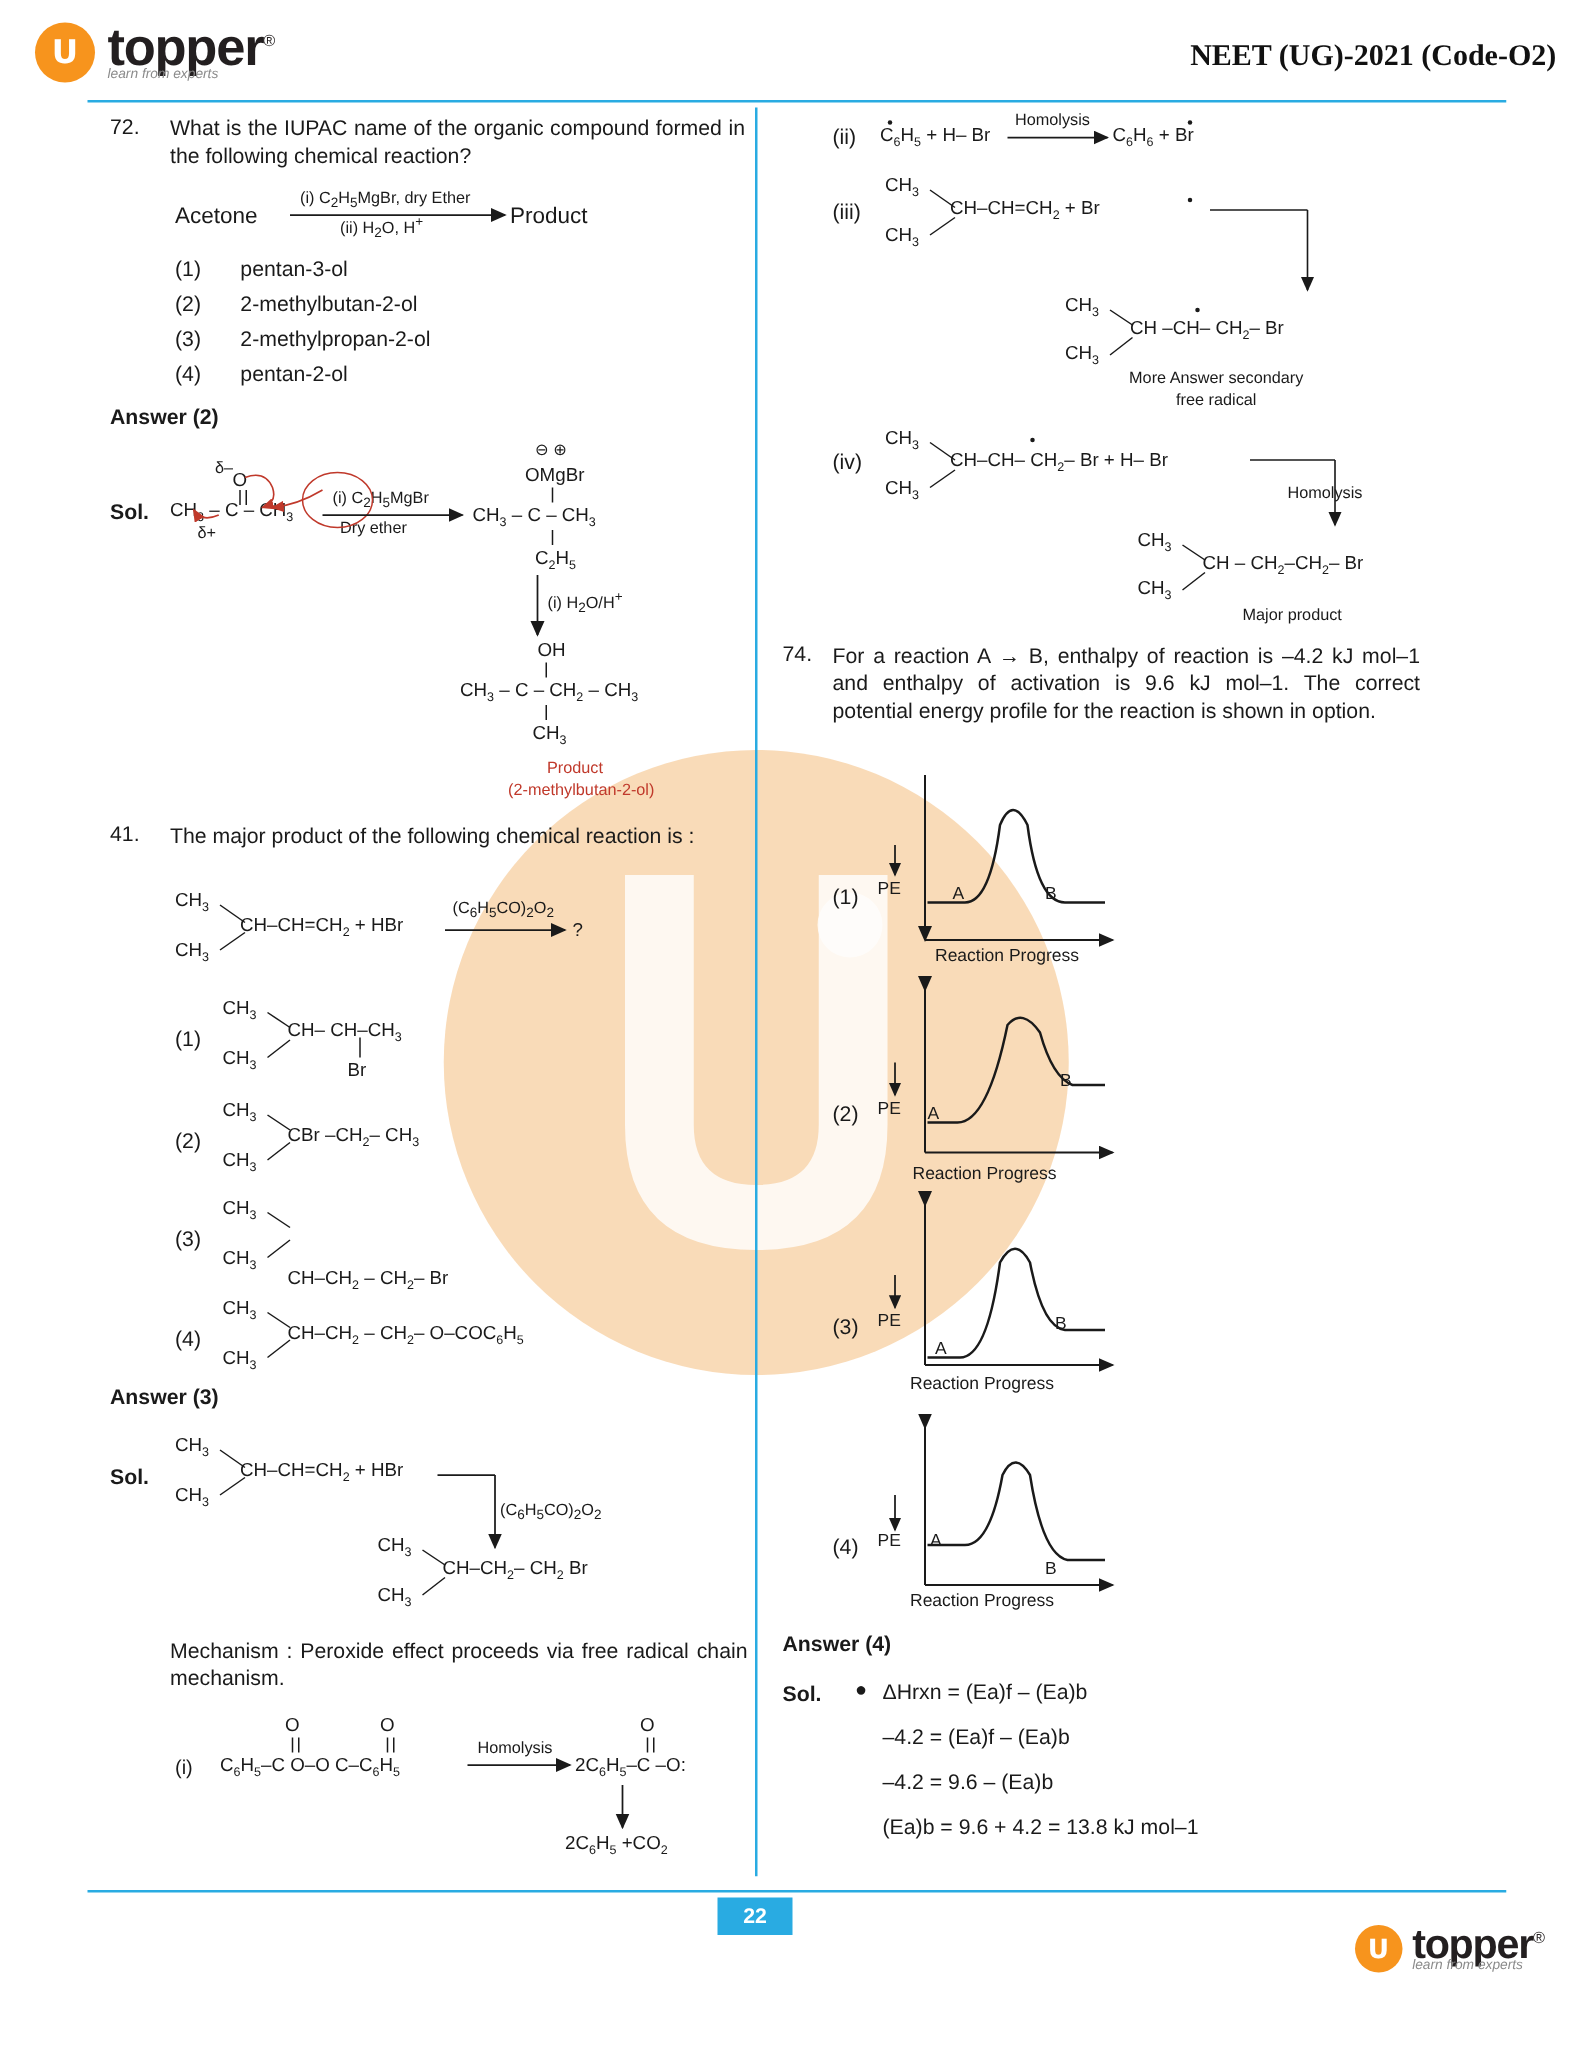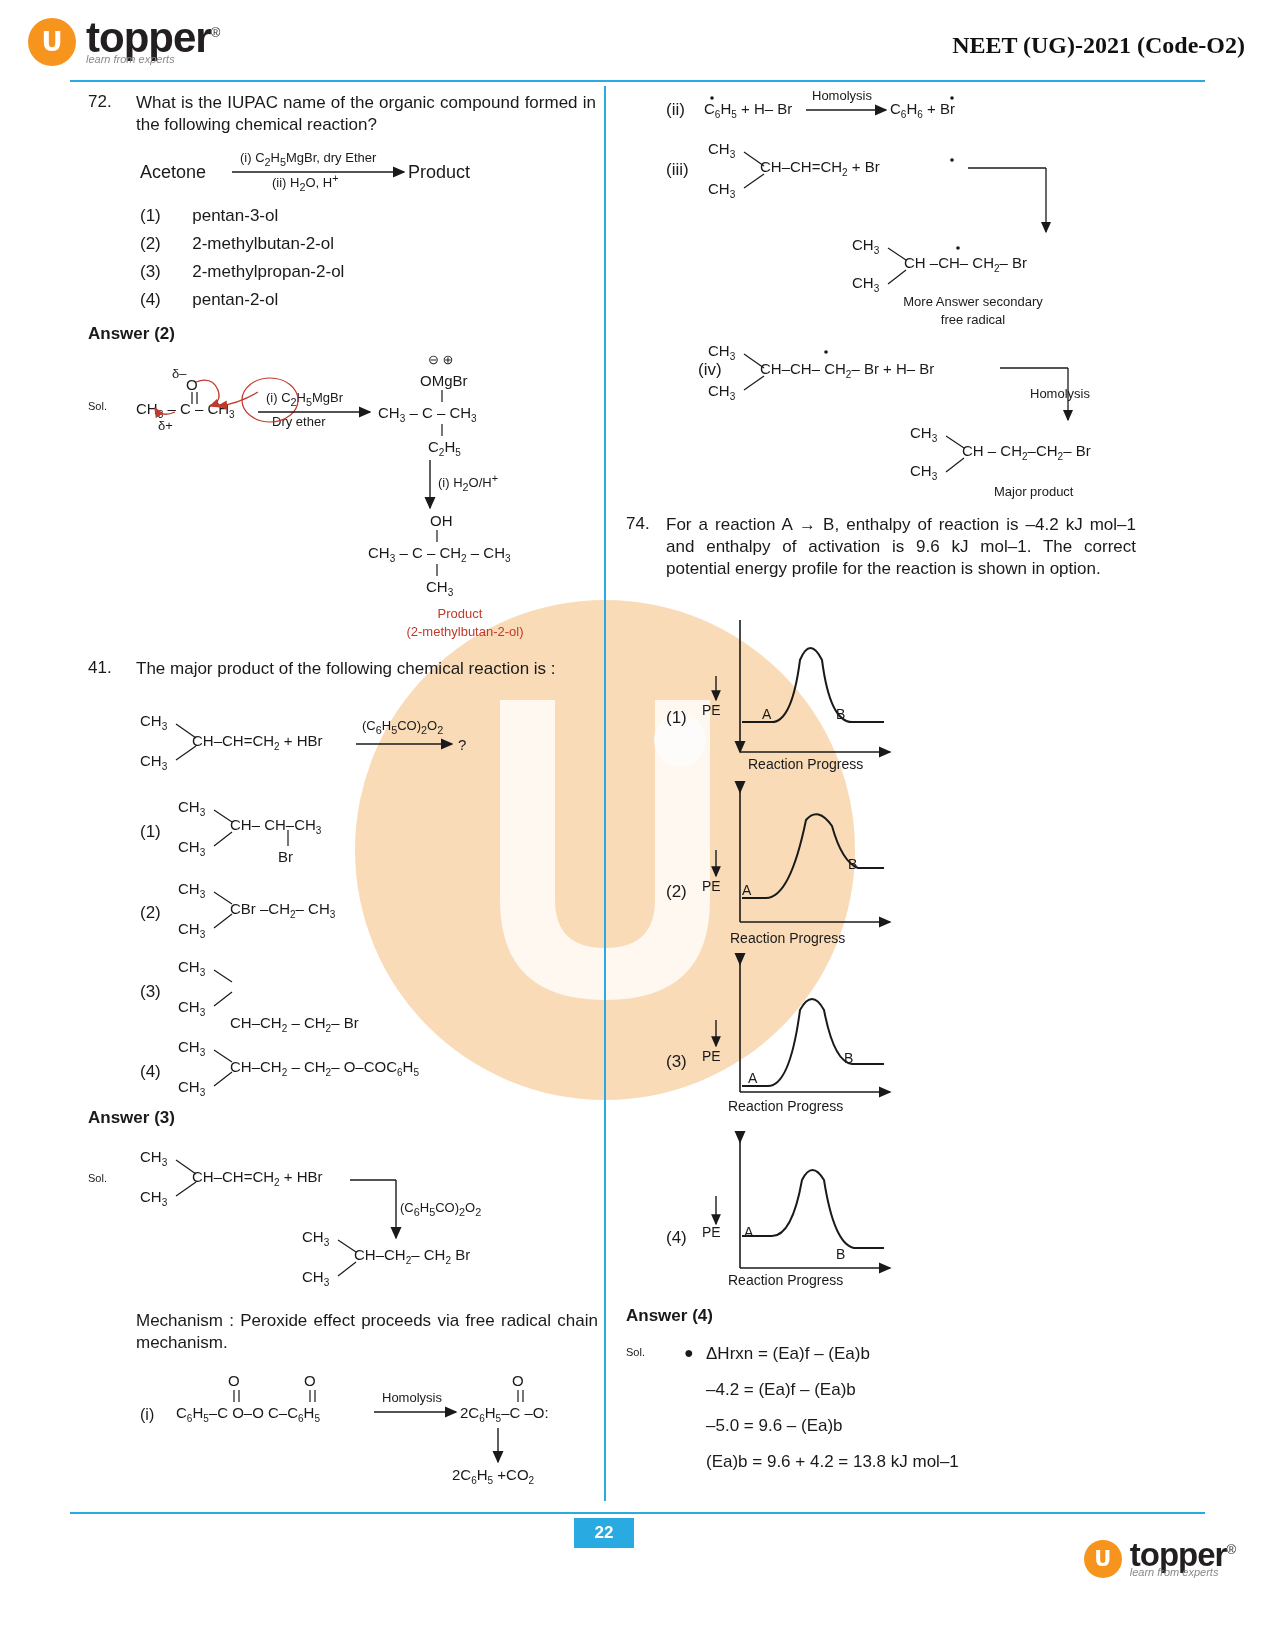--- a/index.html
+++ b/index.html
@@ -56,21 +56,21 @@
     background:#29abe2;color:#fff;font-weight:bold;font-size:17px;
     display:flex;align-items:center;justify-content:center;
   }
   .logo-bottom{position:absolute;right:40px;top:1540px;display:flex;align-items:center;gap:8px;}
   .logo-bottom .logo-mark{width:38px;height:38px;font-size:21px;}
   .logo-bottom .logo-text{font-size:33px;}
   .qnum{position:absolute;font-size:17px;}
   .qtext{position:absolute;font-size:17px;line-height:1.3;text-align:justify;}
   .opt{position:absolute;font-size:17px;}
   .ans{position:absolute;font-size:17px;font-weight:bold;}
-  .sol{position:absolute;font-size:11px;font-weight:normal;}
+  .sol{position:absolute;font-size:17px;font-weight:bold;}
   .small{font-size:13px;}
   .chem{font-size:15px;font-family:"Liberation Sans",sans-serif;}
   .chem sub{font-size:10px;}
   .redlab{color:#c0392b;font-size:13px;text-align:center;}
   .center{text-align:center;}
 
   
   svg.overlay{position:absolute;left:0;top:0;width:1275px;height:1650px;pointer-events:none;z-index:3;}
 
   .graphlabel{font-size:14px;}
@@ -217,21 +217,21 @@
   <div class="chem" style="position:absolute;left:708px;top:140px;">CH<sub>3</sub></div>
   <div class="chem" style="position:absolute;left:708px;top:180px;">CH<sub>3</sub></div>
   <div class="chem" style="position:absolute;left:760px;top:158px;">CH–CH=CH<sub>2</sub> + Br</div>
 
   <div class="chem" style="position:absolute;left:852px;top:236px;">CH<sub>3</sub></div>
   <div class="chem" style="position:absolute;left:852px;top:274px;">CH<sub>3</sub></div>
   <div class="chem" style="position:absolute;left:904px;top:254px;">CH –CH– CH<sub>2</sub>– Br</div>
   <div class="small center" style="position:absolute;left:878px;top:294px;width:190px;">More Answer secondary</div>
   <div class="small center" style="position:absolute;left:878px;top:312px;width:190px;">free radical</div>
 
-  <div class="opt" style="left:666px;top:360px;margin-left:32px;">(iv)</div>
+  <div class="opt" style="left:666px;top:360px;">(iv)</div>
   <div class="chem" style="position:absolute;left:708px;top:342px;">CH<sub>3</sub></div>
   <div class="chem" style="position:absolute;left:708px;top:382px;">CH<sub>3</sub></div>
   <div class="chem" style="position:absolute;left:760px;top:360px;">CH–CH– CH<sub>2</sub>– Br + H– Br</div>
   <div class="small" style="position:absolute;left:1030px;top:386px;">Homolysis</div>
 
   <div class="chem" style="position:absolute;left:910px;top:424px;">CH<sub>3</sub></div>
   <div class="chem" style="position:absolute;left:910px;top:462px;">CH<sub>3</sub></div>
   <div class="chem" style="position:absolute;left:962px;top:442px;">CH – CH<sub>2</sub>–CH<sub>2</sub>– Br</div>
   <div class="small" style="position:absolute;left:994px;top:484px;">Major product</div>
 
@@ -260,21 +260,21 @@
   <div class="graphlabel" style="position:absolute;left:702px;top:1224px;">PE</div>
   <div class="graphlabel" style="position:absolute;left:744px;top:1224px;">A</div>
   <div class="graphlabel" style="position:absolute;left:836px;top:1246px;">B</div>
   <div class="graphlabel" style="position:absolute;left:728px;top:1272px;">Reaction Progress</div>
 
   <div class="ans" style="left:626px;top:1306px;">Answer (4)</div>
   <div class="sol" style="left:626px;top:1346px;">Sol.</div>
   <div style="position:absolute;left:684px;top:1344px;font-size:16px;">●</div>
   <div style="position:absolute;left:706px;top:1344px;font-size:17px;">ΔHrxn = (Ea)f – (Ea)b</div>
   <div style="position:absolute;left:706px;top:1380px;font-size:17px;">–4.2 = (Ea)f – (Ea)b</div>
-  <div style="position:absolute;left:706px;top:1416px;font-size:17px;">–5.0 = 9.6 – (Ea)b</div>
+  <div style="position:absolute;left:706px;top:1416px;font-size:17px;">–4.2 = 9.6 – (Ea)b</div>
   <div style="position:absolute;left:706px;top:1452px;font-size:17px;">(Ea)b = 9.6 + 4.2 = 13.8 kJ mol–1</div>
 
   <div class="pagebox">22</div>
   <div class="logo-bottom">
     <div class="logo-mark">U</div>
     <div>
       <div class="logo-text">
         <span>topper</span><span class="logo-reg">®</span>
       </div>
       <div class="logo-tag">learn from experts</div>

